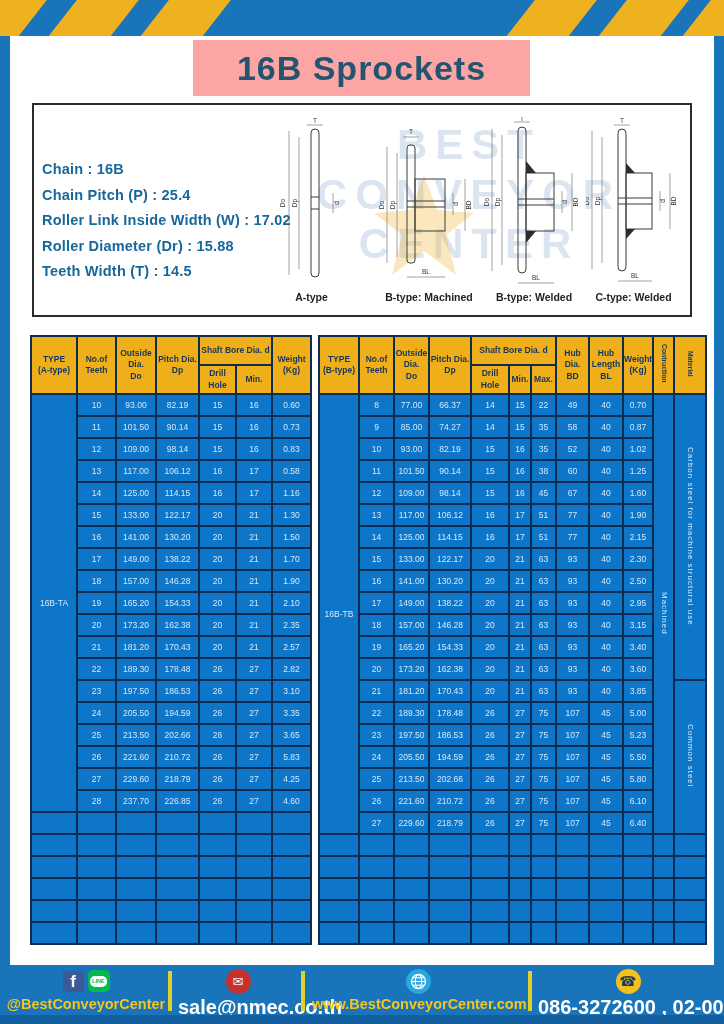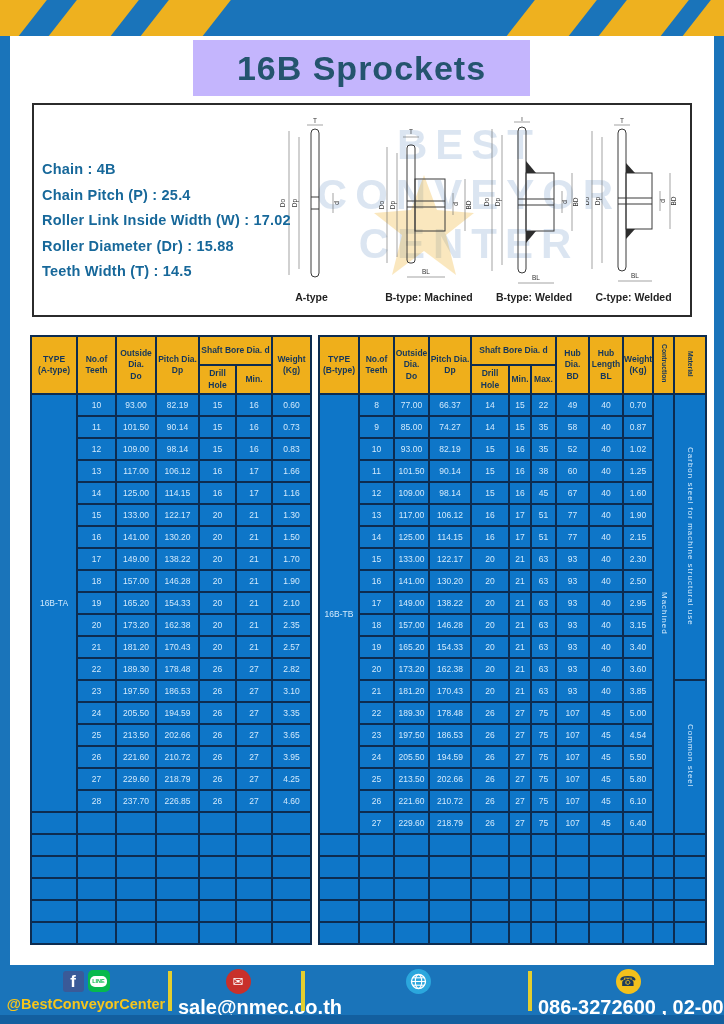--- a/index.html
+++ b/index.html
@@ -6,21 +6,21 @@
   body{font-family:"Liberation Sans","DejaVu Sans",sans-serif;}
   .page{position:relative;width:724px;height:1024px;background:#1a74ba;overflow:hidden;}
 
   
   .top-band{position:absolute;left:0;top:0;width:724px;height:36px;background:#1a74ba;overflow:hidden;}
   .stripe{position:absolute;top:-4px;width:62px;height:46px;background:#eeb11f;transform:skewX(-38deg);}
 
   
   .panel{position:absolute;left:10px;top:36px;width:704px;height:929px;background:#ffffff;}
 
-  .title-banner{position:absolute;left:193px;top:40px;width:337px;height:56px;background:#c4b5fd;
+  .title-banner{position:absolute;left:193px;top:40px;width:337px;height:56px;background:#fca5a5;
     color:#24546e;font-size:34px;font-weight:bold;text-align:center;line-height:56px;letter-spacing:1px;}
 
   
   .spec-box{position:absolute;left:32px;top:103px;width:656px;height:210px;background:#fff;border:2px solid #2b2b2b;}
   .spec-text{position:absolute;left:8px;top:52px;z-index:2;}
   .spec-line{font-size:14.5px;font-weight:bold;color:#17689a;line-height:25.5px;letter-spacing:0.2px;}
 
   .watermark{position:absolute;left:220px;top:15px;width:430px;height:185px;z-index:0;text-align:center;}
   .wm-line{font-size:42px;font-weight:bold;color:rgba(136,168,208,0.30);letter-spacing:8px;line-height:1.18;}
   .wm-star{position:absolute;left:120px;top:55px;width:100px;height:100px;background:rgba(240,175,40,0.30);
@@ -85,21 +85,21 @@
 
   <div class="spec-box">
     <div class="watermark">
       <div class="wm-star"></div>
       <div class="wm-line">BEST</div>
       <div class="wm-line">CONVEYOR</div>
       <div class="wm-line">CENTER</div>
     </div>
 
     <div class="spec-text">
-      <div class="spec-line">Chain : 4B</div>
+      <div class="spec-line">Chain : 16B</div>
       <div class="spec-line">Chain Pitch (P) : 25.4</div>
       <div class="spec-line">Roller Link Inside Width (W) : 17.02</div>
       <div class="spec-line">Roller Diameter (Dr) : 15.88</div>
       <div class="spec-line">Teeth Width (T) : 14.5</div>
     </div>
 
     <div class="fig" style="left:240px;width:75px">
       <svg width="70" height="172" viewBox="0 0 70 172">
         <line class="dline" x1="30" y1="8" x2="46" y2="8"></line>
         <text class="dtxt" x="38" y="6" text-anchor="middle">T</text>
@@ -242,21 +242,21 @@
           <td>15</td>
           <td>16</td>
           <td>0.83</td>
         </tr>
         <tr>
           <td>13</td>
           <td>117.00</td>
           <td>106.12</td>
           <td>16</td>
           <td>17</td>
-          <td>1.66</td>
+          <td>0.58</td>
         </tr>
         <tr>
           <td>14</td>
           <td>125.00</td>
           <td>114.15</td>
           <td>16</td>
           <td>17</td>
           <td>1.16</td>
         </tr>
         <tr>
@@ -346,21 +346,21 @@
           <td>26</td>
           <td>27</td>
           <td>3.65</td>
         </tr>
         <tr>
           <td>26</td>
           <td>221.60</td>
           <td>210.72</td>
           <td>26</td>
           <td>27</td>
-          <td>3.95</td>
+          <td>5.83</td>
         </tr>
         <tr>
           <td>27</td>
           <td>229.60</td>
           <td>218.79</td>
           <td>26</td>
           <td>27</td>
           <td>4.25</td>
         </tr>
         <tr>
@@ -643,21 +643,21 @@
         </tr>
         <tr>
           <td>23</td>
           <td>197.50</td>
           <td>186.53</td>
           <td>26</td>
           <td>27</td>
           <td>75</td>
           <td>107</td>
           <td>45</td>
-          <td>4.54</td>
+          <td>5.23</td>
         </tr>
         <tr>
           <td>24</td>
           <td>205.50</td>
           <td>194.59</td>
           <td>26</td>
           <td>27</td>
           <td>75</td>
           <td>107</td>
           <td>45</td>
@@ -796,20 +796,21 @@
         <div class="icon-circle icon-globe">
           <svg width="17" height="17" viewBox="0 0 17 17">
             <circle cx="8.5" cy="8.5" r="7" fill="none" stroke="#fff" stroke-width="1.3"></circle>
             <ellipse cx="8.5" cy="8.5" rx="3.2" ry="7" fill="none" stroke="#fff" stroke-width="1.1"></ellipse>
             <line x1="1.5" y1="8.5" x2="15.5" y2="8.5" stroke="#fff" stroke-width="1.1"></line>
             <line x1="2.5" y1="4.8" x2="14.5" y2="4.8" stroke="#fff" stroke-width="1.1"></line>
             <line x1="2.5" y1="12.2" x2="14.5" y2="12.2" stroke="#fff" stroke-width="1.1"></line>
           </svg>
         </div>
       </div>
+      <div class="ftext-yellow">www.BestConveyorCenter.com</div>
     </div>
 
     <div class="fdiv" style="left:528px"></div>
 
     <div class="fgroup" style="left:538px;width:180px">
       <div class="ficons">
           <div class="icon-circle icon-phone">☎</div>
         </div>
       <div class="ftext-white">086-3272600 , 02-0017766</div>
     </div>

